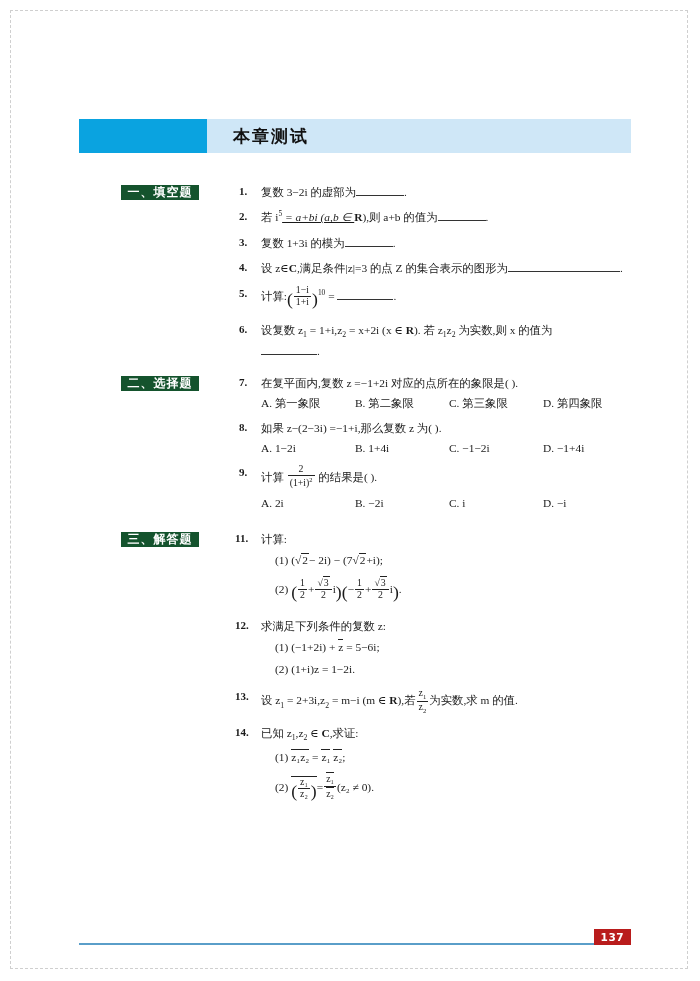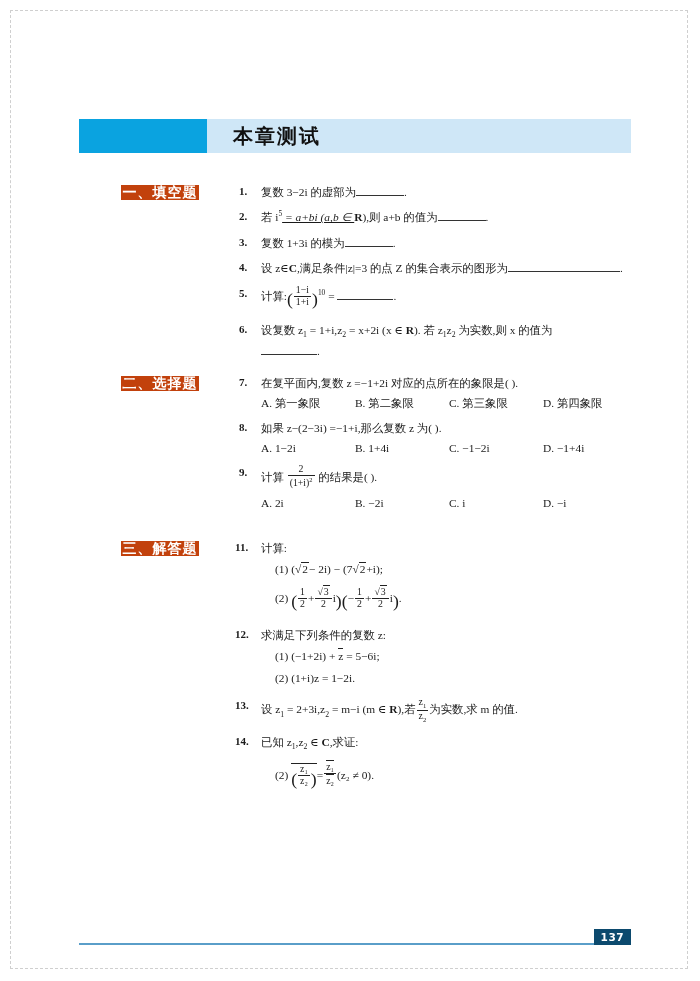--- a/index.html
+++ b/index.html
@@ -46,21 +46,21 @@
     left: 0; top: 0;
     width: 128px;
     height: 100%;
     background: #0aa3e0;
   }
   .header-title {
     position: absolute;
     left: 154px;
     top: 50%;
     transform: translateY(-50%);
-    font-size: 20px;
+    font-size: 17px;
     font-weight: bold;
     letter-spacing: 2px;
     color: #111;
     font-family: "DejaVu Serif", "Liberation Serif", serif;
   }
 
   
   .content {
     position: absolute;
     left: 68px;
@@ -69,23 +69,23 @@
   }
   .section {
     position: relative;
     margin-bottom: 2px;
   }
   .section-badge {
     position: absolute;
     left: 42px;
     width: 78px;
     height: 15px;
-    background: #c2410c;
+    background: #14532d;
     color: #ffffff;
-    font-size: 14px;
+    font-size: 12px;
     line-height: 15px;
     text-align: center;
     letter-spacing: 1px;
     font-family: "DejaVu Sans", "Liberation Sans", sans-serif;
     font-weight: bold;
   }
   .qlist {
     margin-left: 160px;
     width: 398px;
   }
@@ -183,21 +183,21 @@
     left: 0;
     top: 16px;
     width: 100%;
     height: 1.5px;
     background: #5a9ec9;
   }
   .page-num {
     position: absolute;
     right: 0;
     top: 2px;
-    background: #0c4a6e;
+    background: #b91c1c;
     color: #fff;
     font-size: 10.5px;
     font-weight: bold;
     padding: 2px 7px;
     font-family: "DejaVu Sans", "Liberation Sans", sans-serif;
     letter-spacing: 0.5px;
   }
 </style>
 </head>
 <body>
@@ -274,21 +274,21 @@
           <span class="q-text"><span>计算</span> <span class="frac"><span class="num">2</span><span class="den"><span>(1+i)</span><sup class="exp">2</sup></span></span> <span>的结果是(    ).</span></span>
           <span class="opts" style="margin-top:5px;">
             <span class="opt">A. 2i</span><span class="opt">B. −2i</span><span class="opt">C. i</span><span class="opt">D. −i</span>
           </span>
         </div>
 
 
       </div>
     </div>
 
-    <div class="section" style="margin-top:26px;">
+    <div class="section" style="margin-top:17px;">
       <div class="section-badge" style="top:2px;">三、解答题</div>
       <div class="qlist">
 
         <div class="q">
           <span class="q-num wide">11.</span>
           <span class="q-text">计算:</span>
           <span class="subitem"><span>(1)</span> <span>(</span><span class="sqrt"><span class="rad">√</span><span class="body">2</span></span><span>− 2i) − (7</span><span class="sqrt"><span class="rad">√</span><span class="body">2</span></span><span>+i);</span></span>
           <span class="subitem" style="margin-top:6px;"><span>(2)</span> <span class="paren-big">(</span><span class="frac"><span class="num">1</span><span class="den">2</span></span>+<span class="frac"><span class="num"><span class="sqrt"><span class="rad">√</span><span class="body">3</span></span></span><span class="den">2</span></span>i<span class="paren-big">)</span><span class="paren-big">(</span>−<span class="frac"><span class="num">1</span><span class="den">2</span></span>+<span class="frac"><span class="num"><span class="sqrt"><span class="rad">√</span><span class="body">3</span></span></span><span class="den">2</span></span>i<span class="paren-big">)</span>.</span>
         </div>
 
@@ -300,20 +300,21 @@
         </div>
 
         <div class="q" style="margin-top:10px;">
           <span class="q-num wide">13.</span>
           <span class="q-text"><span>设 z</span><sub class="sb">1</sub><span> = 2+3i,z</span><sub class="sb">2</sub><span> = m−i (m ∈ </span><span class="bf">R</span><span>),若</span><span class="frac"><span class="num"><span>z</span><sub class="sb">1</sub></span><span class="den"><span>z</span><sub class="sb">2</sub></span></span><span>为实数,求 m 的值.</span></span>
         </div>
 
         <div class="q" style="margin-top:10px;">
           <span class="q-num wide">14.</span>
           <span class="q-text"><span>已知 z</span><sub class="sb">1</sub><span>,z</span><sub class="sb">2</sub><span> ∈ </span><span class="bf">C</span><span>,求证:</span></span>
+          <span class="subitem"><span>(1)</span> <span class="ovl"><span>z₁z₂</span></span> <span>=</span> <span class="ovl"><span>z₁</span></span> <span class="ovl"><span>z₂</span></span><span>;</span></span>
           <span class="subitem" style="margin-top:6px;"><span>(2)</span> <span class="ovl"><span class="paren-big">(</span><span class="frac"><span class="num">z₁</span><span class="den">z₂</span></span><span class="paren-big">)</span></span><span>=</span><span class="frac"><span class="num"><span class="ovl"><span>z₁</span></span></span><span class="den"><span class="ovl"><span>z₂</span></span></span></span><span>(z₂ ≠ 0).</span></span>
         </div>
 
 
       </div>
     </div>
 
   </div>
 
   <div class="footer">

